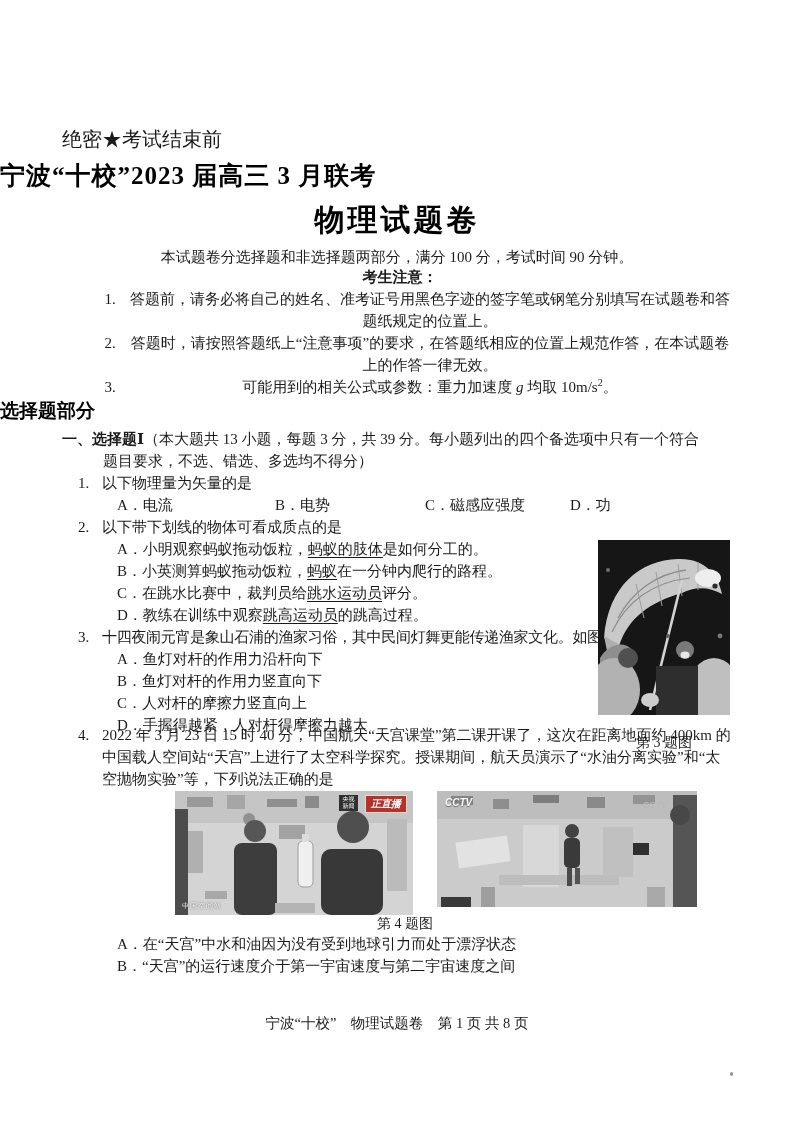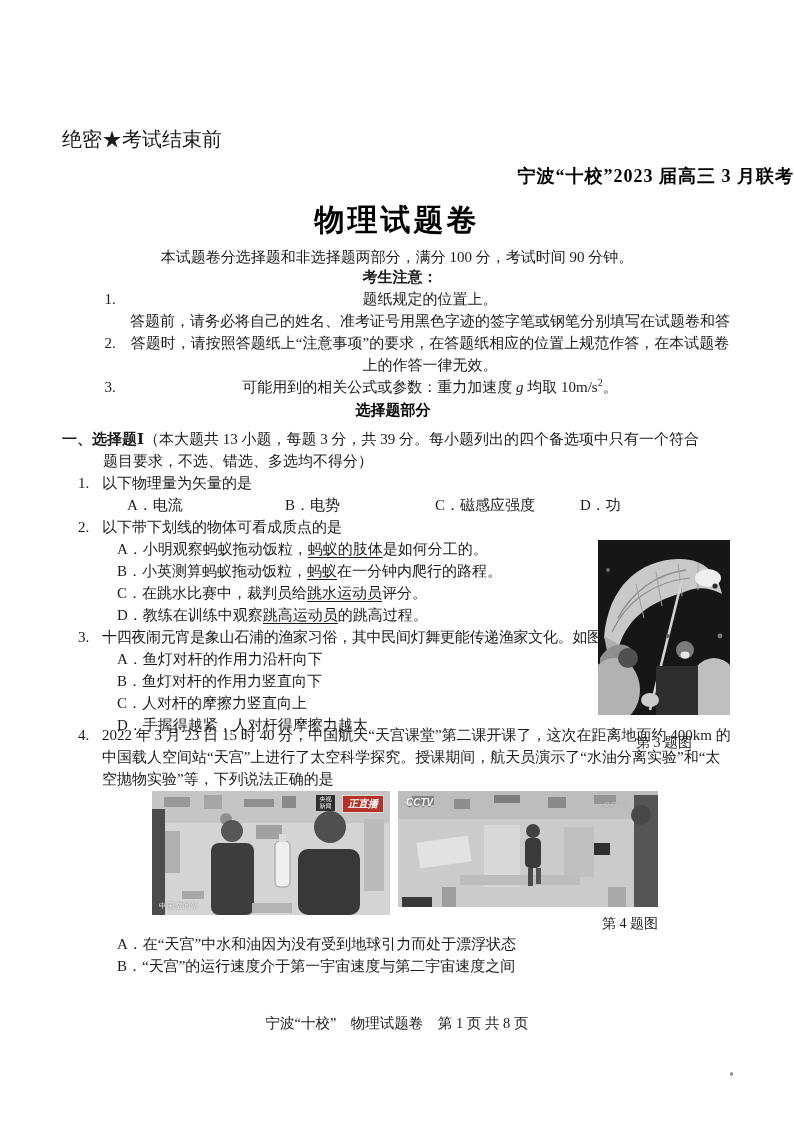--- a/index.html
+++ b/index.html
@@ -4,57 +4,57 @@
 <style>
   html,body{margin:0;padding:0;background:#e8e8e8;}
   .sheet{
     position:relative;width:794px;height:1123px;margin:0 auto;
     background:#ffffff;overflow:hidden;color:#1b1b1b;
     font-family:"Liberation Serif","DejaVu Serif",serif;
     font-size:15px;line-height:22px;
   }
   
   .classification{position:absolute;left:62px;top:128px;font-size:20px;}
-  .title{position:absolute;left:0;right:0;top:158px;text-align:right;
-         font-size:18px;font-weight:700;line-height:36px;letter-spacing:1px;color:#000;}
+  .title{position:absolute;left:0;right:0;top:158px;text-align:left;
+         font-size:25px;font-weight:700;line-height:36px;letter-spacing:1px;color:#000;}
   .subtitle{position:absolute;left:0;right:0;top:200px;text-align:center;
          font-size:30px;font-weight:700;line-height:40px;letter-spacing:3px;color:#000000;}
   .info{position:absolute;left:0;right:0;top:246px;text-align:center;}
   
   .notice{position:absolute;left:62px;top:266px;width:676px;text-align:center;}
   .notice-title{font-weight:700;}
   .n-item{display:flex;}
   .n-num{flex:none;width:24px;margin-left:36px;}
   .n-body{flex:1;}
   
-  .part-title{position:absolute;left:0;right:8px;top:397px;text-align:center;
-              font-size:15px;font-weight:700;line-height:27px;color:#000;}
+  .part-title{position:absolute;left:0;right:8px;top:397px;
+              font-size:19px;font-weight:700;line-height:27px;color:#000;}
   .mainflow{position:absolute;left:62px;top:428px;width:676px;}
   .intro-bold{font-weight:700;}
   .intro-line2{margin-left:41px;}
   .q-row{display:flex;}
   .q-num{flex:none;width:24px;margin-left:16px;}
   .q-body{flex:1;min-width:0;}
   .opt{margin-left:15px;}
-  .opt-inline-row{display:flex;margin-left:25px;align-items:flex-end;}
+  .opt-inline-row{display:flex;margin-left:15px;align-items:flex-end;}
   .opt-a{width:158px;}.opt-b{width:150px;}.opt-c{width:145px;}
   .u{text-decoration:underline;text-underline-offset:3px;}
   .tight{letter-spacing:-0.3px;}
   sup{font-size:10px;line-height:0;}
   .q4{margin-top:-12px;}
   
   .fig3{position:absolute;left:598px;top:540px;width:132px;}
   .fig3 .photo{width:132px;height:175px;display:block;background:#161616;}
   .fig-caption{text-align:center;font-size:14px;line-height:19px;margin-top:18px;}
-  .photo-row{display:flex;gap:8px;margin-left:50px;margin-top:1px;}
+  .photo-row{display:flex;gap:24px;margin-left:73px;margin-top:1px;}
   .photo-box{position:relative;flex:none;overflow:hidden;}
   .photo-box svg{display:block;}
   .pl{width:238px;height:124px;}
   .pr{width:260px;height:116px;}
-  .caption4{width:506px;margin-left:50px;text-align:right;font-size:14px;line-height:18px;}
+  .caption4{width:506px;margin-left:50px;text-align:center;font-size:14px;line-height:18px;}
   
   .channel-tag{position:absolute;top:4px;right:55px;width:15px;background:rgba(20,20,20,.85);
       color:#fff;font-size:6px;line-height:7px;padding:1px 2px;word-break:break-all;text-align:center;
       font-family:"Liberation Sans","DejaVu Sans",sans-serif;}
   .live-badge{position:absolute;top:4px;right:6px;background:#b5322a;color:#fff;
       font-size:10px;line-height:12px;font-weight:700;padding:2px 5px;font-style:italic;
       font-family:"Liberation Sans","DejaVu Sans",sans-serif;border:1px solid #e0dcd2;}
   .station-mark{position:absolute;left:7px;bottom:5px;color:#f2f2f2;font-size:7px;line-height:8px;
       letter-spacing:1px;text-shadow:0 0 2px #555;font-family:"Liberation Sans","DejaVu Sans",sans-serif;}
   .cctv-logo{position:absolute;left:8px;top:6px;color:#fdfdfd;font-size:10px;font-weight:700;
@@ -74,22 +74,22 @@
   <div class="classification">绝密★考试结束前</div>
   <div class="title">宁波“十校”2023 届高三 3 月联考</div>
   <div class="subtitle">物理试题卷</div>
   <div class="info">本试题卷分选择题和非选择题两部分，满分 100 分，考试时间 90 分钟。</div>
 
   <div class="notice">
     <div class="notice-title">考生注意：</div>
     <div class="n-item">
       <span class="n-num">1.</span>
       <div class="n-body">
+        <div>答题前，请务必将自己的姓名、准考证号用黑色字迹的签字笔或钢笔分别填写在试题卷和答</div>
         <div>题纸规定的位置上。</div>
-        <div>答题前，请务必将自己的姓名、准考证号用黑色字迹的签字笔或钢笔分别填写在试题卷和答</div>
       </div>
     </div>
     <div class="n-item">
       <span class="n-num">2.</span>
       <div class="n-body">
         <div>答题时，请按照答题纸上“注意事项”的要求，在答题纸相应的位置上规范作答，在本试题卷</div>
         <div>上的作答一律无效。</div>
       </div>
     </div>
     <div class="n-item">

